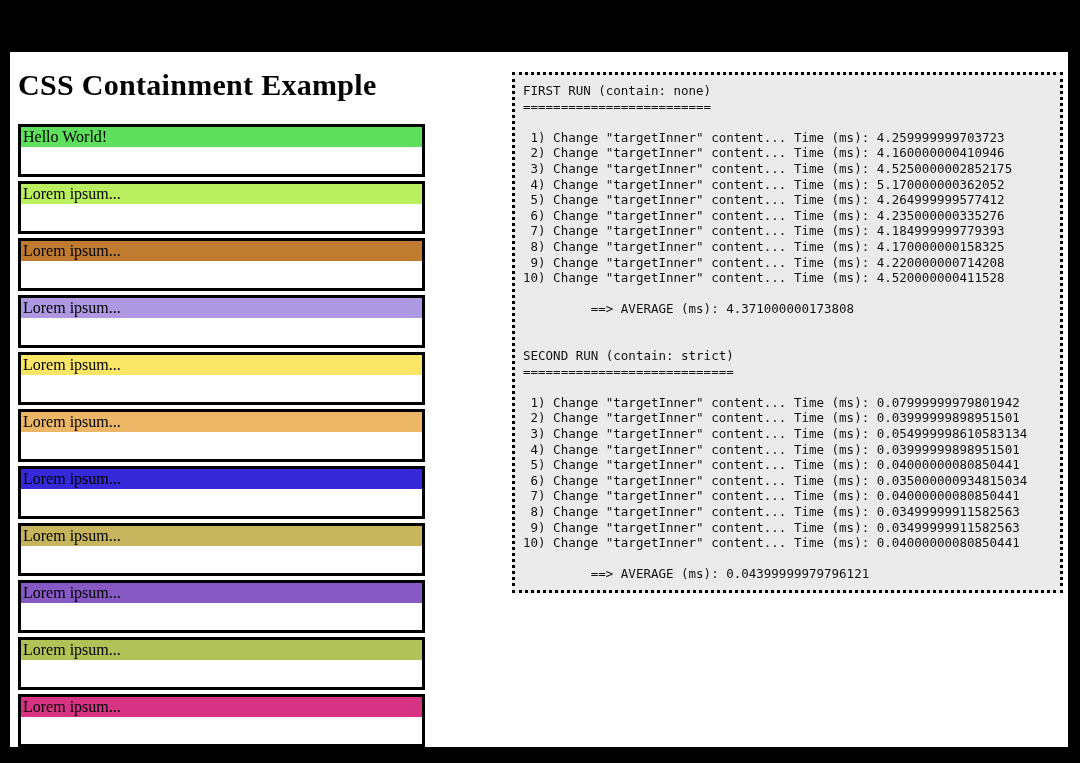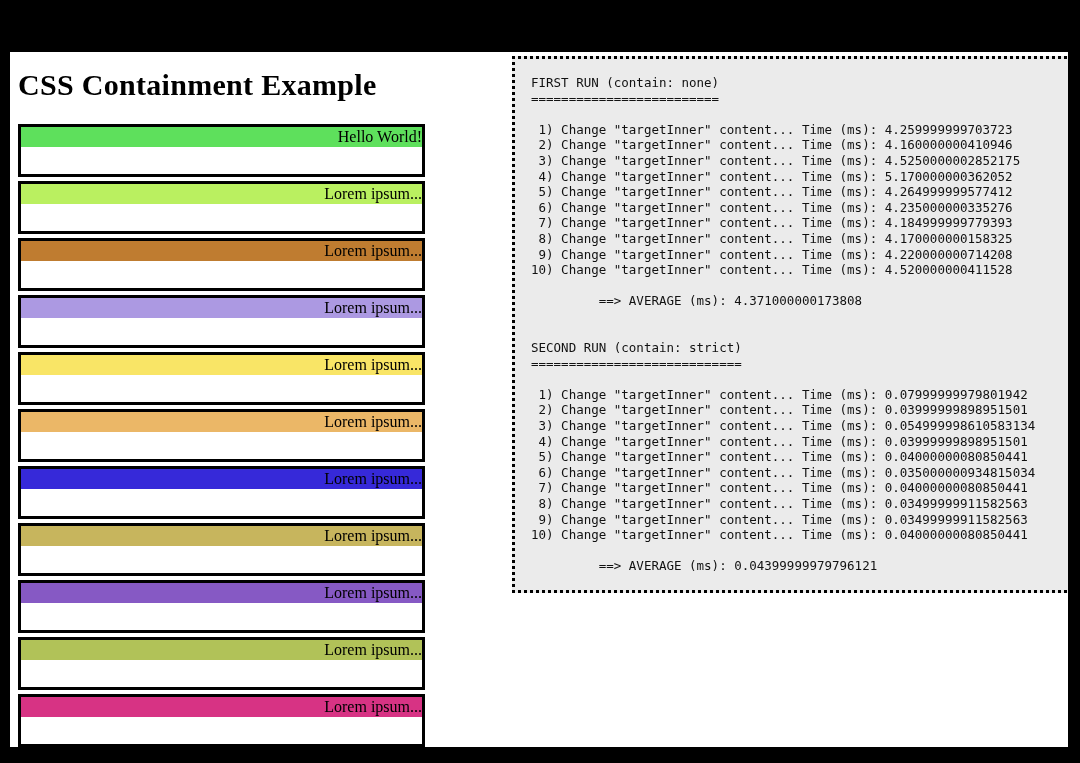--- a/index.html
+++ b/index.html
@@ -24,39 +24,38 @@
     color: #000;
     margin: 16px 0 22px 8px;
     letter-spacing: 0.3px;
   }
   .content-boxes { margin-left: 8px; }
   .box {
     width: 401px;
     border: 3px solid #000;
     margin-bottom: 4px;
     background: #fff;
-    text-align: right;
   }
   .box-header {
     height: 20px;
     line-height: 20px;
     font-family: "Liberation Serif", serif;
     font-size: 16px;
     color: #000;
     padding-left: 2px;
     white-space: nowrap;
     overflow: hidden;
   }
   .box-body { height: 27px; background: #fff; }
   .benchmark-panel {
     position: absolute;
-    left: 502px; top: 4px;
+    left: 502px; top: 20px;
     width: 529px;
     border: 3px dotted #000;
-    padding: 16px;
+    padding: 8px;
   }
   .benchmark-panel pre {
     margin: 0;
     font-family: "DejaVu Sans Mono", monospace;
     font-size: 12.5px;
     line-height: 15.6px;
     color: #111;
     white-space: pre;
   }
 </style>

